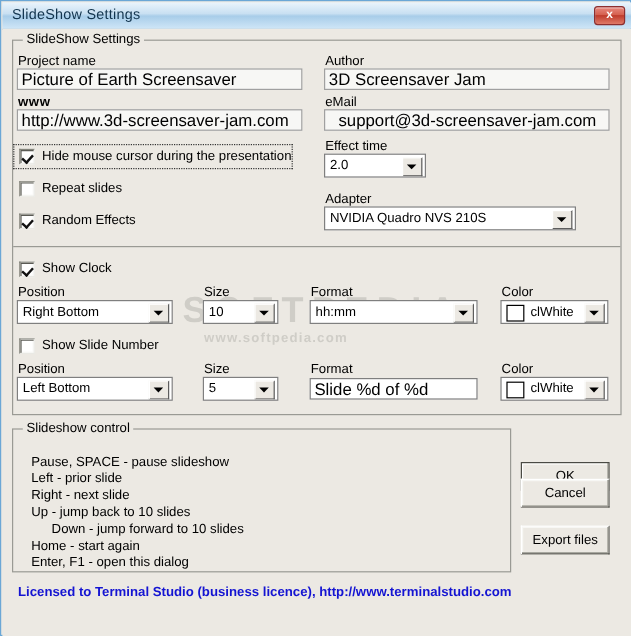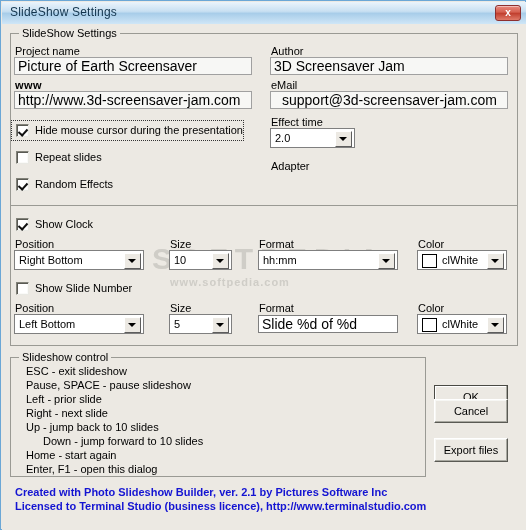--- a/index.html
+++ b/index.html
@@ -164,20 +164,24 @@
     <div class="lbl" style="left:269px;top:55px;">eMail</div>
     <div class="tinput" style="left:268px;top:67px;width:238px;padding-left:11px;">support@3d-screensaver-jam.com</div>
 
     <div class="lbl" style="left:269px;top:92px;">Effect time</div>
     <div class="combo" style="left:268px;top:104px;width:85px;">
       <span>2.0</span>
       <span class="arrowbtn"></span>
     </div>
 
     <div class="lbl" style="left:269px;top:136px;">Adapter</div>
+    <div class="combo" style="left:268px;top:148px;width:210px;">
+      <span>NVIDIA Quadro NVS 210S</span>
+      <span class="arrowbtn"></span>
+    </div>
 
     <div class="focusbox" style="left:10px;top:97px;width:231px;height:19px;"></div>
     <div class="cbrow" style="left:14px;top:100px;">
       <span class="cbox checked"></span>
       <span class="cbtext">Hide mouse cursor during the presentation</span>
     </div>
 
     <div class="cbrow" style="left:14px;top:127px;">
       <span class="cbox"></span>
       <span class="cbtext">Repeat slides</span>
@@ -241,38 +245,36 @@
     <div class="lbl" style="left:416px;top:278px;">Color</div>
     <div class="combo color" style="left:415px;top:290px;width:90px;">
       <span class="swatch"></span>
       <span class="ctext">clWhite</span>
       <span class="arrowbtn"></span>
     </div>
 
     <div class="group" style="left:8px;top:333px;width:416px;height:120px;">
       <div class="group-cap">Slideshow control</div>
     </div>
-    <div class="ctrl-line" style="top:341px;">ESC - exit slideshow</div>
     <div class="ctrl-line" style="top:355px;">Pause, SPACE - pause slideshow</div>
     <div class="ctrl-line" style="top:369px;">Left - prior slide</div>
     <div class="ctrl-line" style="top:383px;">Right - next slide</div>
     <div class="ctrl-line" style="top:397px;">Up - jump back to 10 slides</div>
     <div class="ctrl-line" style="top:411px;padding-left:17px;">Down - jump forward to 10 slides</div>
     <div class="ctrl-line" style="top:425px;">Home - start again</div>
     <div class="ctrl-line" style="top:439px;text-align:center;">Enter, F1 - open this dialog</div>
 
     <div class="btn default" style="left:432px;top:333px;width:74px;height:24px;line-height:22px;">
       <span class="cap">OK</span>
     </div>
     <div class="btn" style="left:432px;top:375px;width:74px;height:24px;line-height:22px;">
       <span class="cap">Cancel</span>
     </div>
     <div class="btn" style="left:432px;top:414px;width:74px;height:24px;line-height:22px;">
       <span class="cap">Export files</span>
     </div>
 
     <div class="footer" style="top:462px;">
-      <div style="margin-left:12px;">Created with Photo Slideshow Builder, ver. 2.1   by Pictures Software Inc</div>
       <div style="margin-left:12px;margin-top:2px;">Licensed to Terminal Studio (business licence), http://www.terminalstudio.com</div>
     </div>
 
   </div>
 </div>
 
 </body></html>

